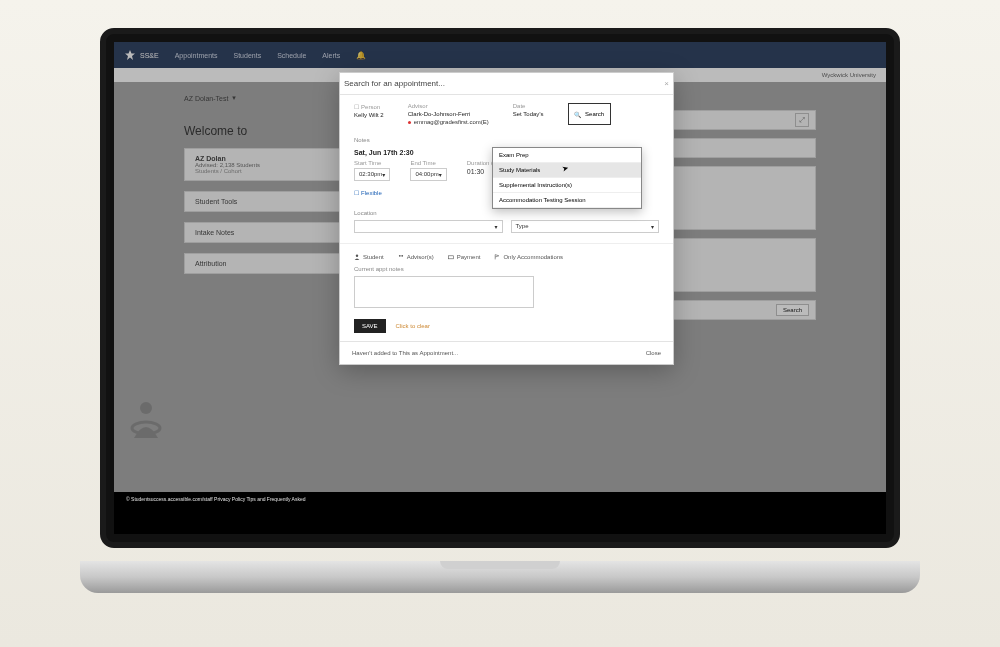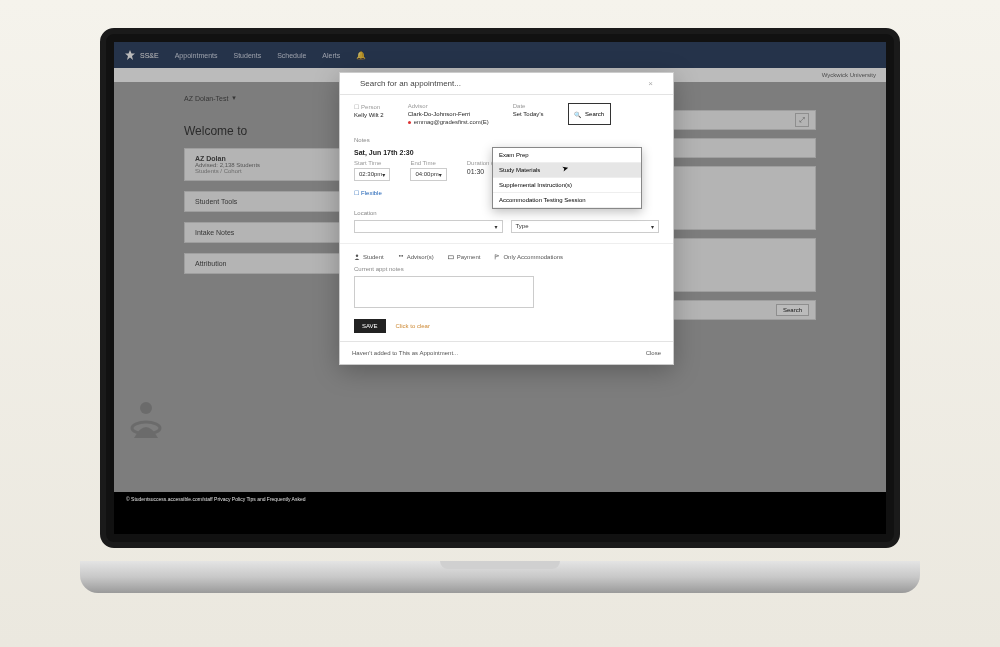--- a/index.html
+++ b/index.html
@@ -158,21 +158,21 @@
     left: 225px;
     top: 30px;
     width: 335px;
     background:#fff;
     border:1px solid #ccc;
     box-shadow: 0 6px 24px rgba(0,0,0,0.25);
     font-size: 7px;
     color:#333;
   }
   .modal-header {
-    padding: 6px 20px;
+    padding: 6px 4px;
     border-bottom:1px solid #e3e3e3;
     display:flex;
     justify-content:space-between;
     align-items:center;
     font-size:8px;
     color:#444;
   }
   .modal-header .close { color:#aaa; cursor:pointer; }
   .modal-section {
     padding: 8px 14px;

